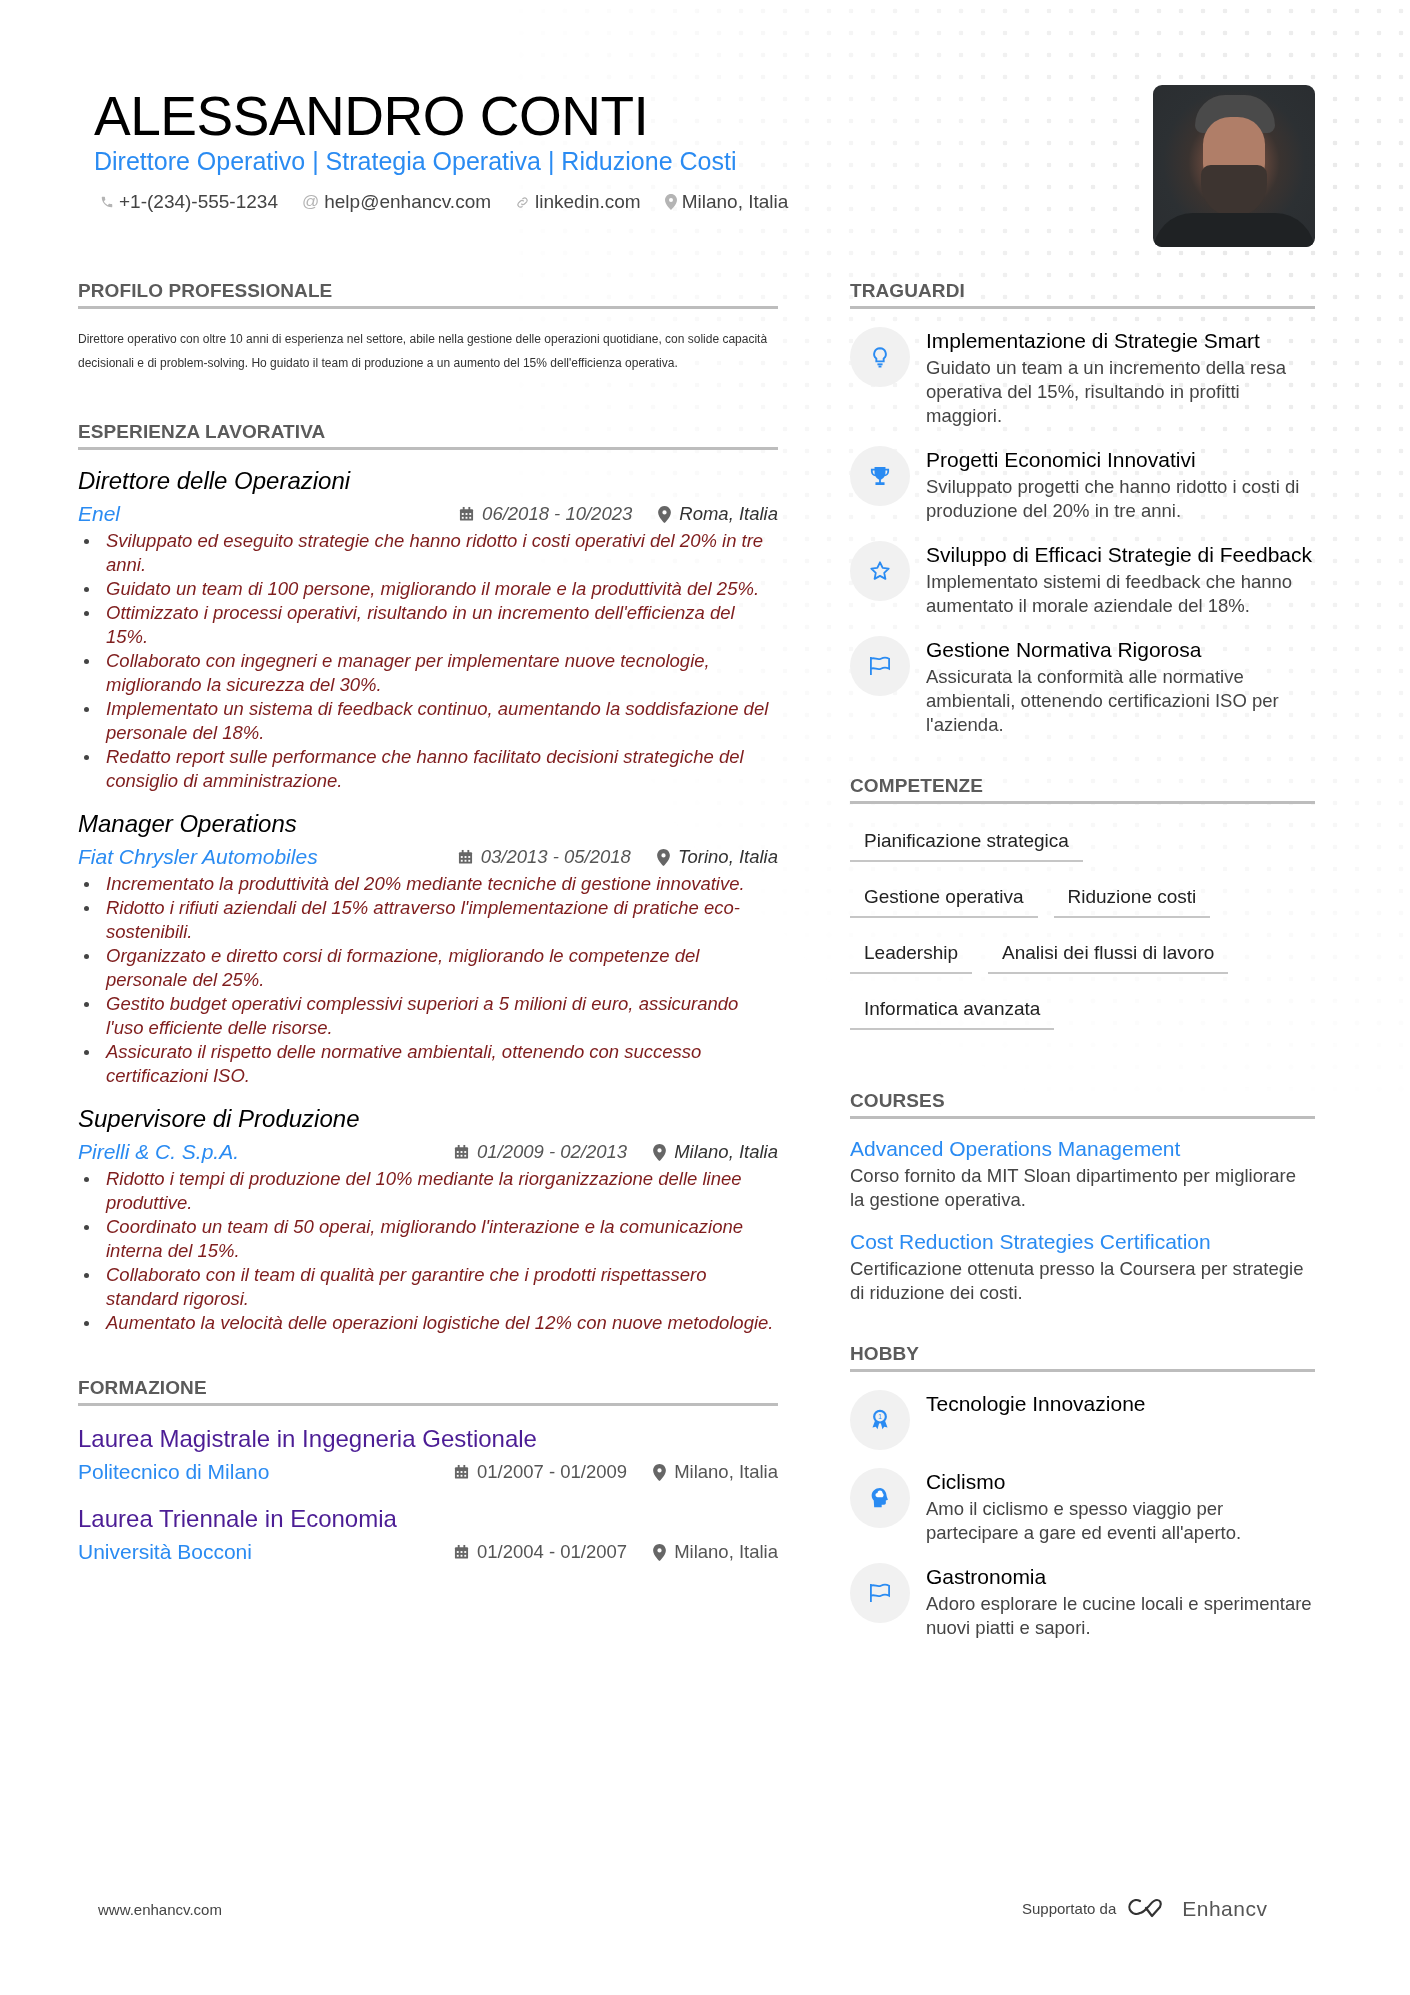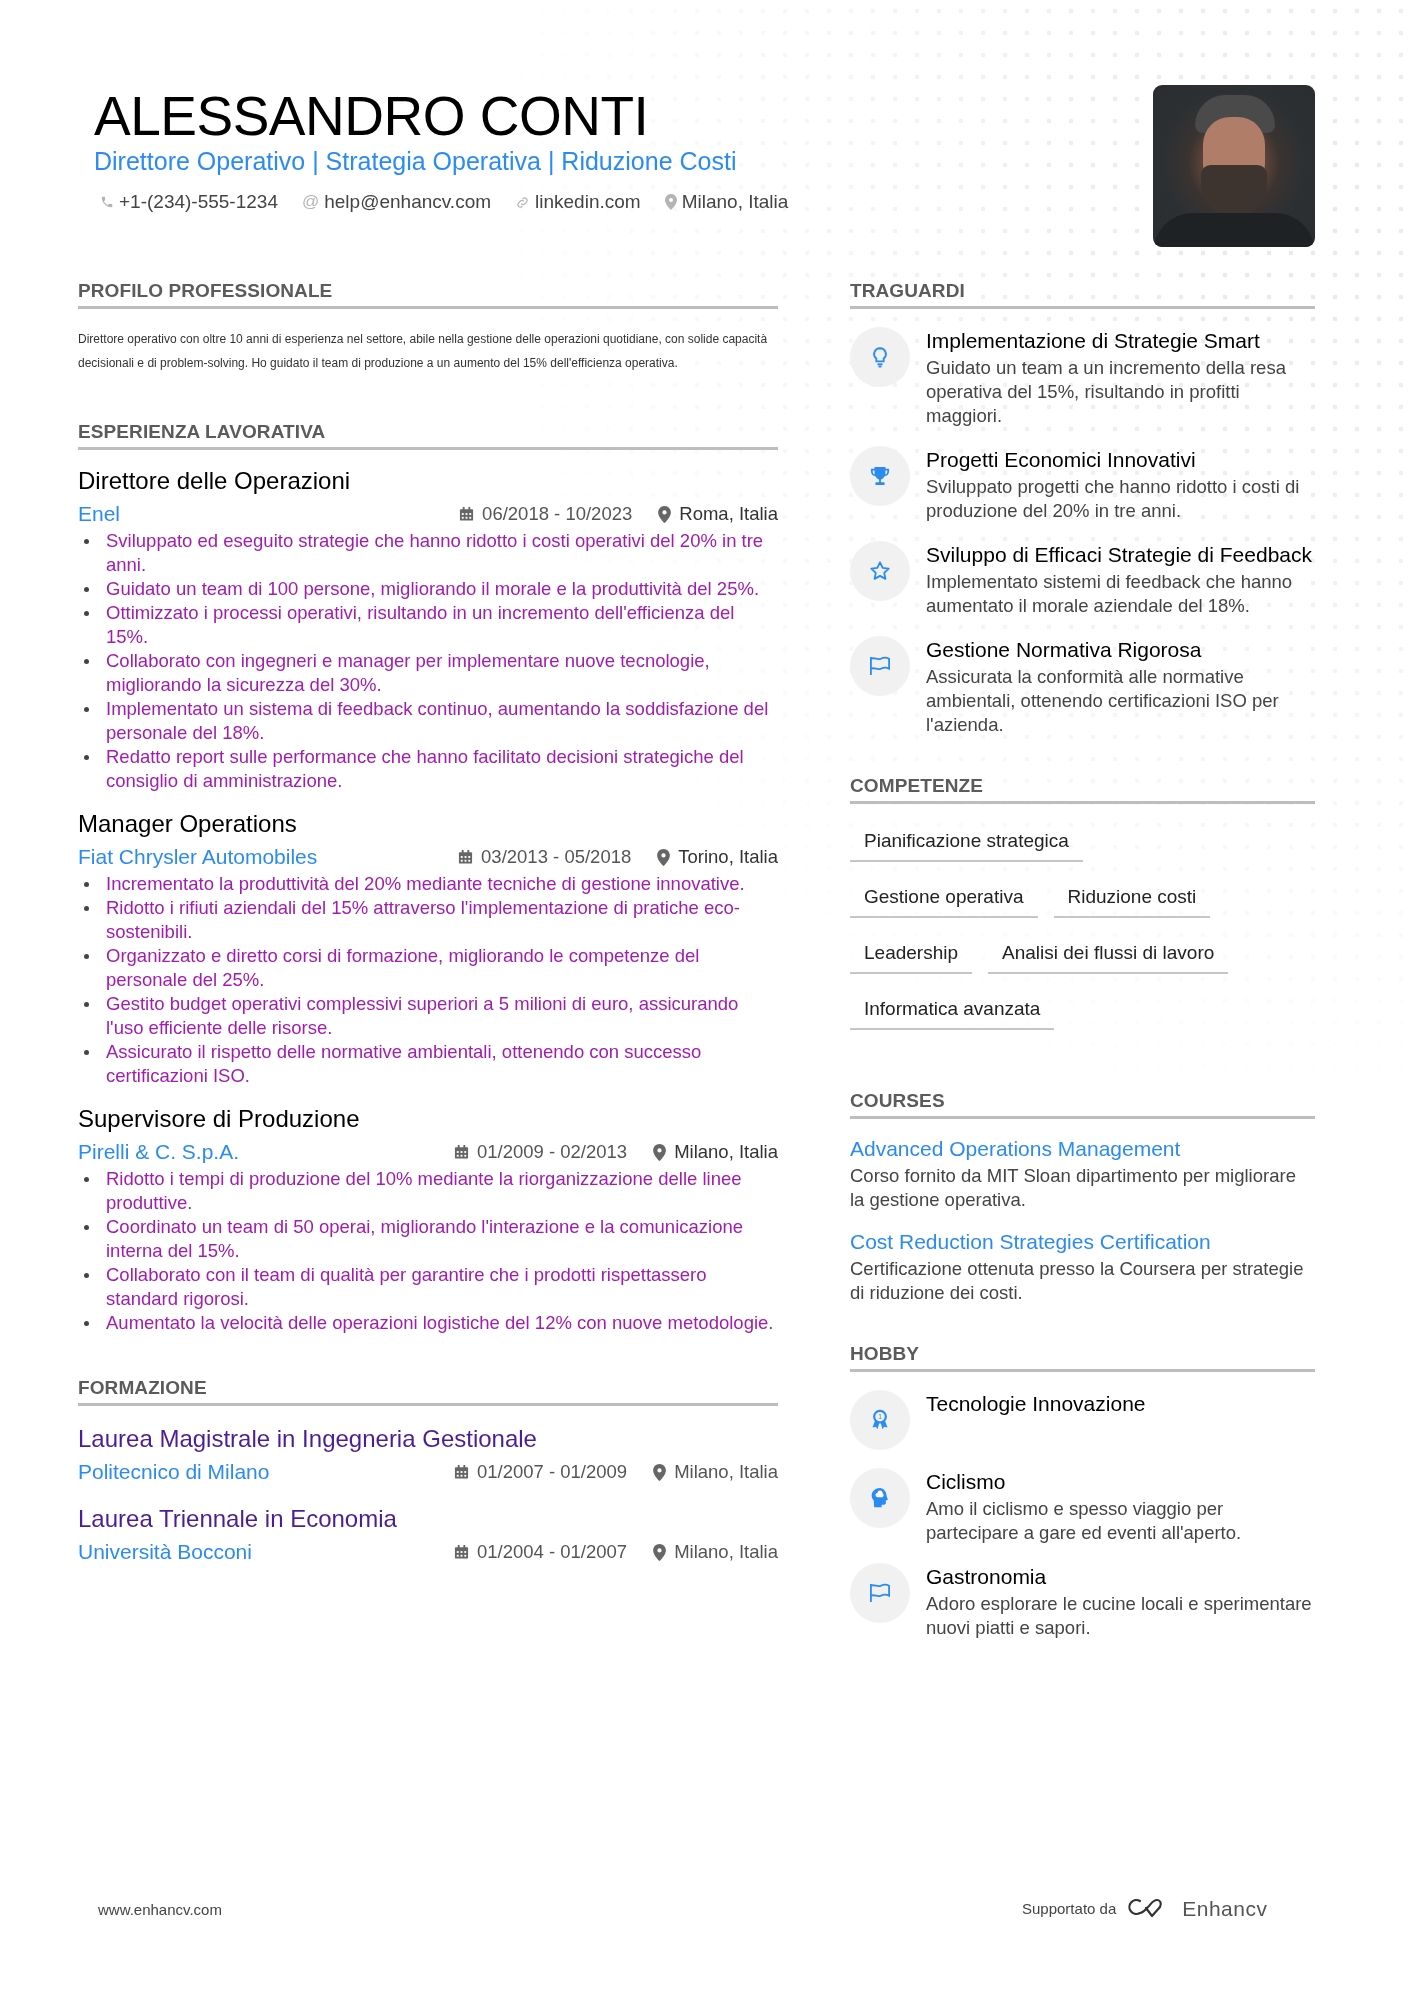--- a/index.html
+++ b/index.html
@@ -49,31 +49,31 @@
   
   .col-left { position: absolute; left: 78px; top: 278px; width: 700px; }
   .col-right { position: absolute; left: 850px; top: 278px; width: 465px; }
   .sec-title {
     font-size: 19px; color: #5b5b5b; text-transform: uppercase;
     border-bottom: 3px solid #bdbdbd; padding-bottom: 2px; line-height: 26px;
     letter-spacing: 0.1px;
   }
   .summary { font-size: 12px; line-height: 24px; color: #333; margin-top: 18px; }
 
-  .role { margin-top: 16px; }
+  .role { margin-top: 16px; font-style: italic; }
   .role-title { font-size: 24px; color: #000; line-height: 30px; }
   .role-meta { display: flex; justify-content: space-between; align-items: center; margin-top: 4px; line-height: 28px; }
   .company { font-size: 21px; color: #2a8bf2; }
   .meta-right { display: flex; align-items: center; gap: 26px; font-size: 18.5px; color: #555; }
   .meta-item { display: flex; align-items: center; gap: 8px; }
   .meta-item .ic { color: #666; display: inline-flex; }
   .meta-loc { color: #333; }
   ul.bullets { list-style: none; margin-top: 1px; }
   ul.bullets li {
-    position: relative; padding-left: 28px; font-size: 18.5px; line-height: 24px; color: #a21caf;
+    position: relative; padding-left: 28px; font-size: 18.5px; line-height: 24px; color: #7f1d1d;
   }
   ul.bullets li::before {
     content: ""; position: absolute; left: 6px; top: 10px; width: 5px; height: 5px; border-radius: 50%; background: #444;
   }
 
   .edu { margin-top: 18px; }
   .edu-title { font-size: 24px; color: #4c1d95; line-height: 30px; }
 
   
   .ach { display: flex; gap: 16px; margin-top: 18px; }

